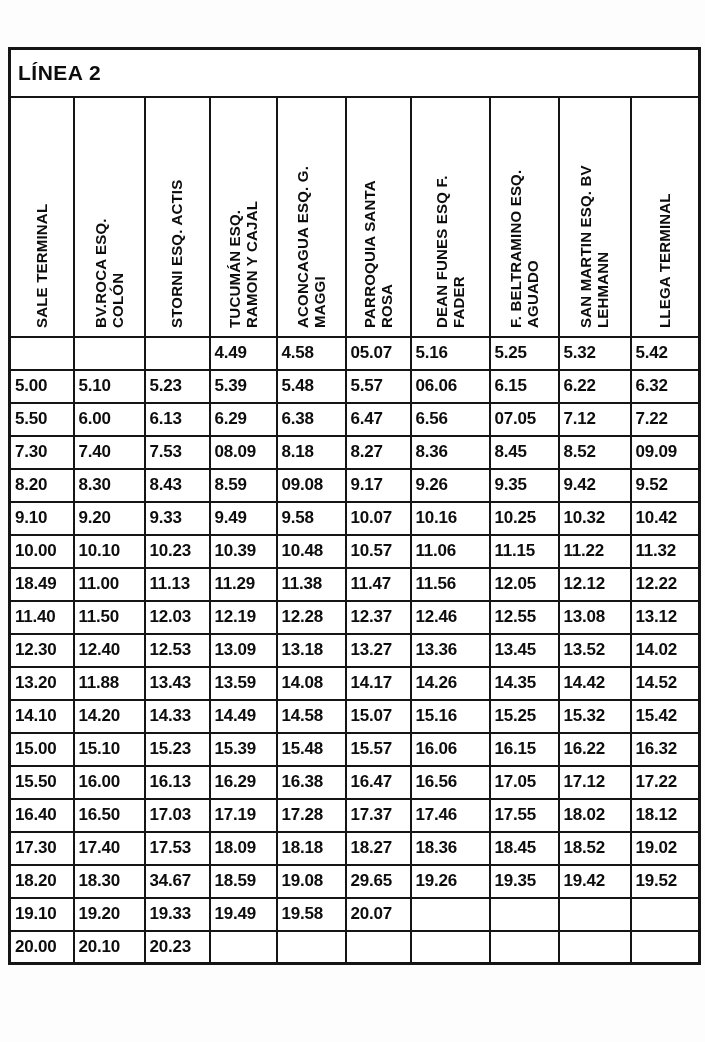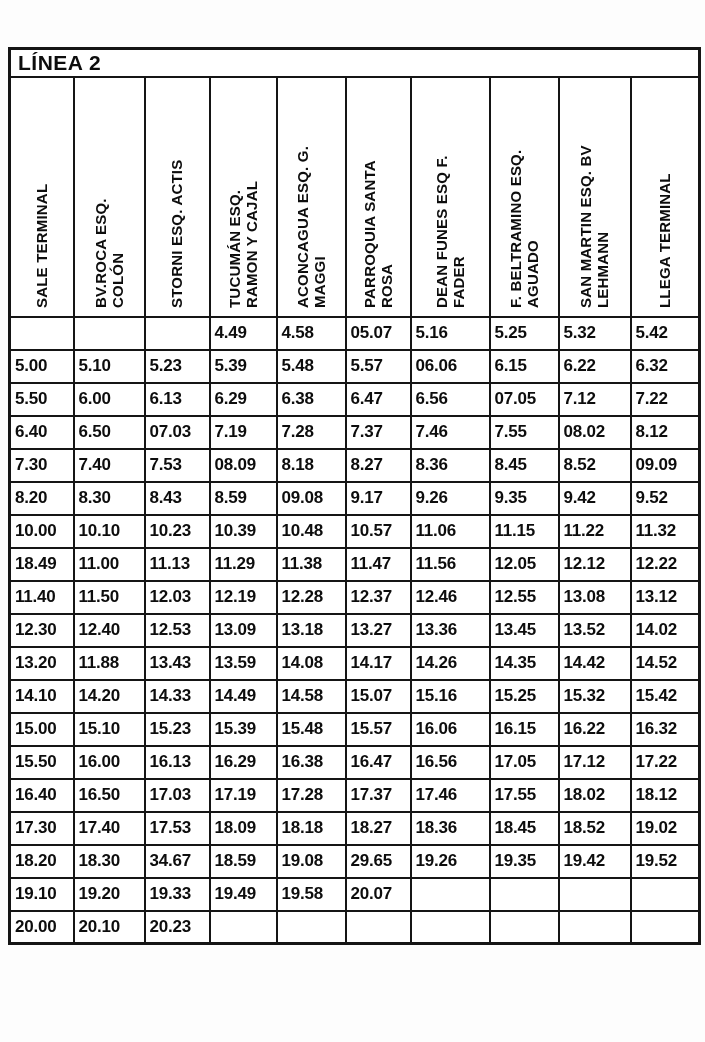--- a/index.html
+++ b/index.html
@@ -21,21 +21,21 @@
     width: 690px;
     border-collapse: collapse;
     table-layout: fixed;
     background: #ffffff;
   }
   table.timetable, table.timetable td, table.timetable th {
     border: 2px solid #151515;
   }
   table.timetable { border-width: 3px; }
   tr.title-row td {
-    height: 28px;
+    height: 48px;
     font-size: 21px;
     font-weight: bold;
     color: #0d0d0d;
     text-align: left;
     padding: 0 0 0 7px;
     letter-spacing: 0.5px;
   }
   tr.header-row th {
     height: 240px;
     vertical-align: bottom;
@@ -159,32 +159,20 @@
           <td>6.13</td>
           <td>6.29</td>
           <td>6.38</td>
           <td>6.47</td>
           <td>6.56</td>
           <td>07.05</td>
           <td>7.12</td>
           <td>7.22</td>
         </tr>
         <tr class="data-row">
-          <td>6.40</td>
-          <td>6.50</td>
-          <td>07.03</td>
-          <td>7.19</td>
-          <td>7.28</td>
-          <td>7.37</td>
-          <td>7.46</td>
-          <td>7.55</td>
-          <td>08.02</td>
-          <td>8.12</td>
-        </tr>
-        <tr class="data-row">
           <td>7.30</td>
           <td>7.40</td>
           <td>7.53</td>
           <td>08.09</td>
           <td>8.18</td>
           <td>8.27</td>
           <td>8.36</td>
           <td>8.45</td>
           <td>8.52</td>
           <td>09.09</td>
@@ -195,20 +183,32 @@
           <td>8.43</td>
           <td>8.59</td>
           <td>09.08</td>
           <td>9.17</td>
           <td>9.26</td>
           <td>9.35</td>
           <td>9.42</td>
           <td>9.52</td>
         </tr>
         <tr class="data-row">
+          <td>9.10</td>
+          <td>9.20</td>
+          <td>9.33</td>
+          <td>9.49</td>
+          <td>9.58</td>
+          <td>10.07</td>
+          <td>10.16</td>
+          <td>10.25</td>
+          <td>10.32</td>
+          <td>10.42</td>
+        </tr>
+        <tr class="data-row">
           <td>10.00</td>
           <td>10.10</td>
           <td>10.23</td>
           <td>10.39</td>
           <td>10.48</td>
           <td>10.57</td>
           <td>11.06</td>
           <td>11.15</td>
           <td>11.22</td>
           <td>11.32</td>

